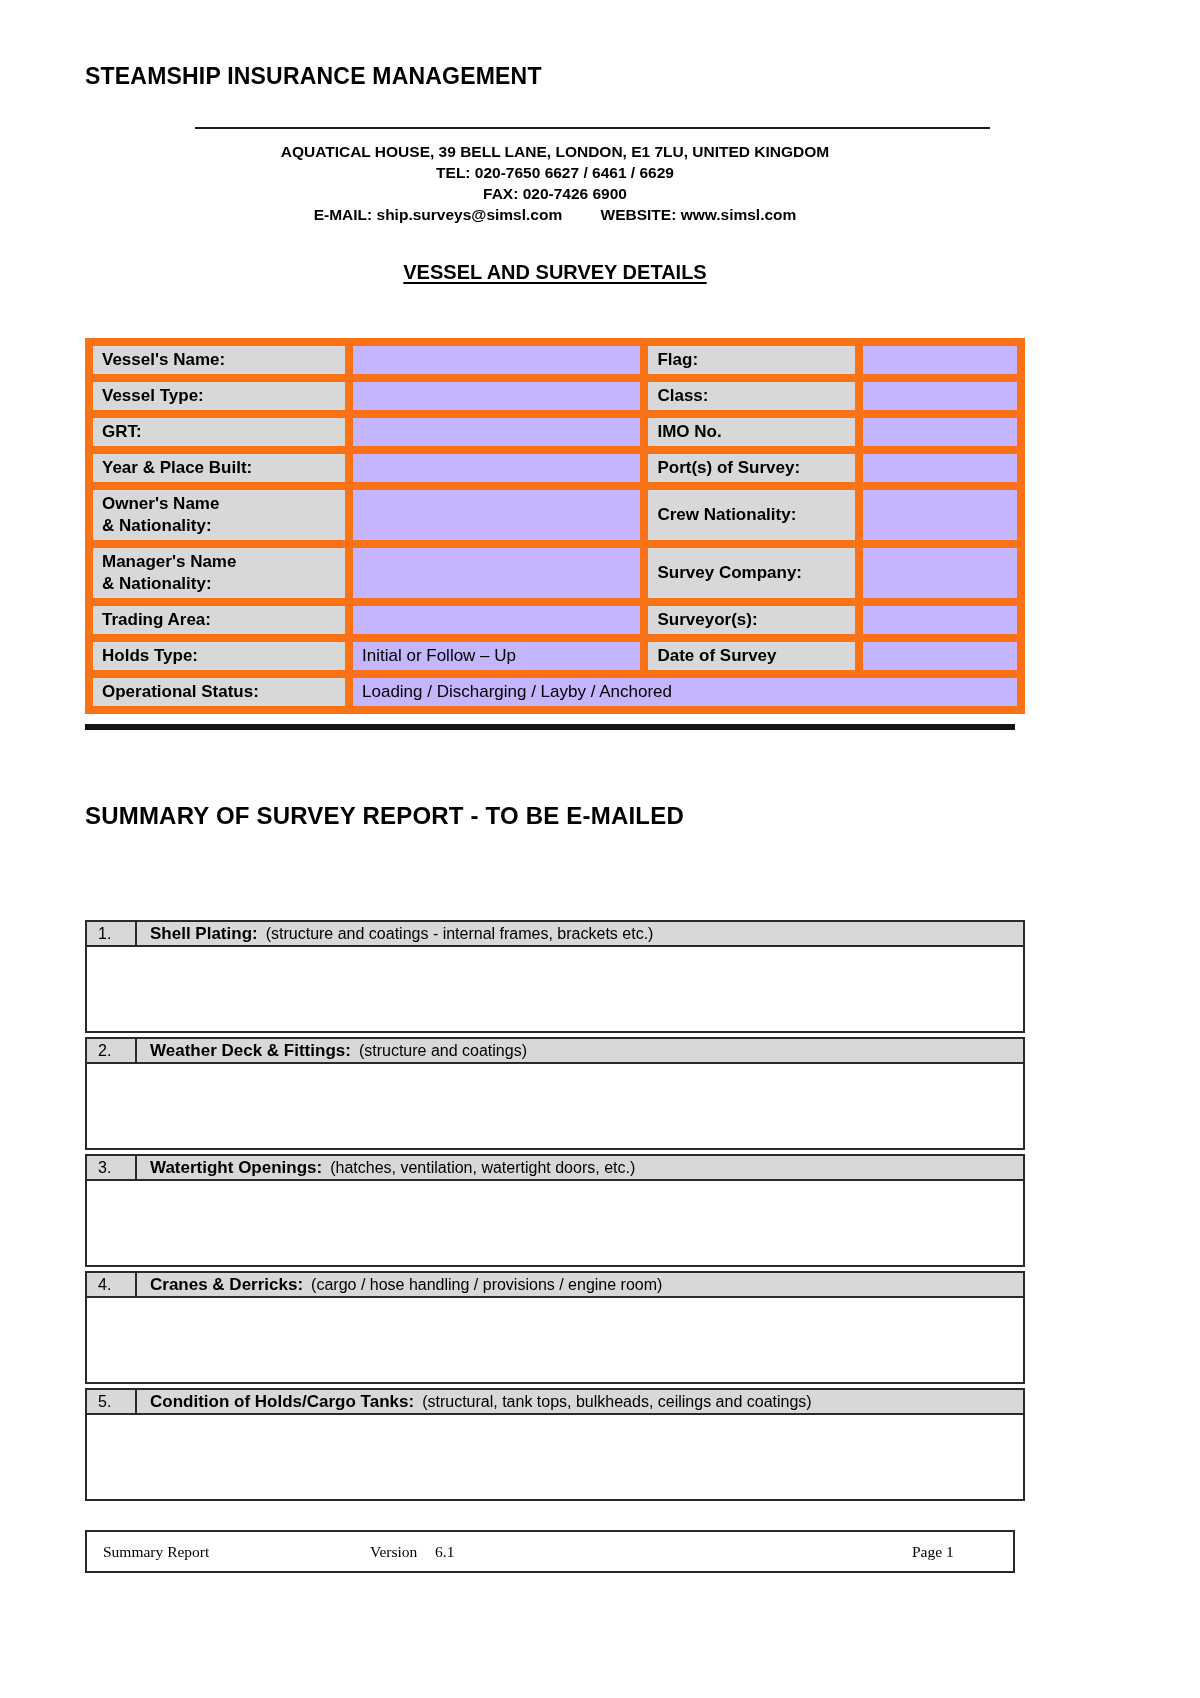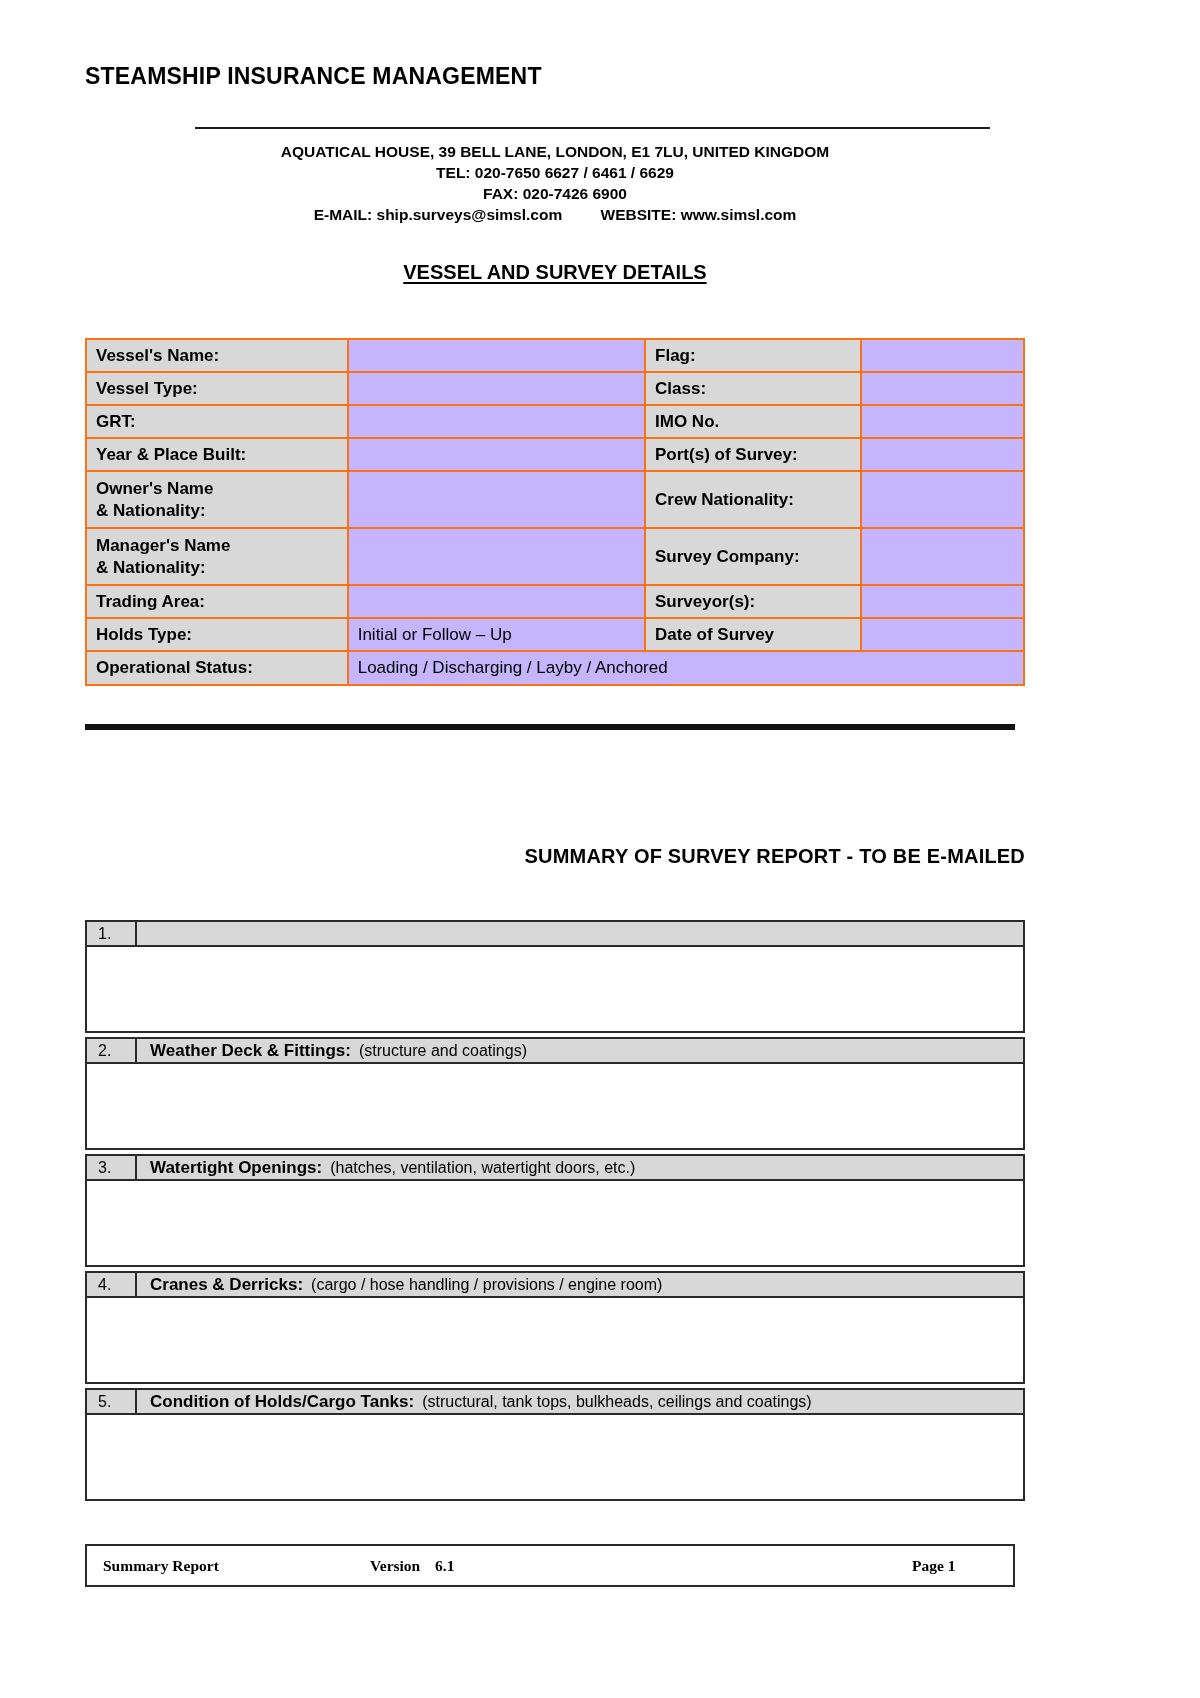--- a/index.html
+++ b/index.html
@@ -33,40 +33,40 @@
     text-align: center; font-weight: bold; font-size: 20px;
     text-decoration: underline; text-decoration-thickness: 2px; text-underline-offset: 3px;
   }
 
   
   .vtable {
     position: absolute; top: 338px; left: 85px; width: 940px;
     border-collapse: collapse; table-layout: fixed;
   }
   .vtable td {
-    border: 2px solid #f97316;
+    border: 8px solid #f97316;
     font-size: 17px;
     padding: 3px 9px;
     vertical-align: middle;
   }
   .vtable .lbl { background: #d8d8d8; font-weight: bold; white-space: pre-line; line-height: 22px; }
   .vtable .val { background: #c4b5fd; }
   .r33 { height: 33px; }
   .r57 { height: 57px; }
   .r34 { height: 34px; }
 
   .thick-rule {
     position: absolute; top: 724px; left: 85px; width: 930px; height: 6px;
     background: #131313;
   }
 
   
   .summary-title {
-    position: absolute; top: 845px; left: 85px; width: 940px;
-    text-align: right; font-weight: bold; font-size: 20px; letter-spacing: 0.2px;
+    position: absolute; top: 802px; left: 85px; width: 940px;
+    text-align: left; font-weight: bold; font-size: 24px; letter-spacing: 0.2px;
   }
   .sections {
     position: absolute; top: 920px; left: 85px; width: 940px;
   }
   .section { border: 2px solid #2a2a2a; margin-bottom: 4px; background: #fff; }
   .section-header {
     display: flex; align-items: stretch;
     background: #d8d8d8; border-bottom: 2px solid #2a2a2a; height: 25px;
   }
   .section-num {
@@ -76,21 +76,21 @@
   }
   .section-titlewrap { display: flex; align-items: center; padding-left: 13px; }
   .section-title { font-weight: bold; font-size: 17px; }
   .section-sub { font-size: 16px; margin-left: 8px; }
   .section-body { height: 84px; background: #ffffff; }
 
   
   .footer {
     position: absolute; top: 1530px; left: 85px; width: 930px; height: 43px;
     border: 2px solid #2a2a2a;
-    font-family: "Liberation Serif", serif; font-weight: bold; font-size: 15.5px; margin-top: 14px;
+    font-family: "Liberation Serif", serif; font-weight: normal; font-size: 15.5px;
   }
   .footer span { position: absolute; top: 0; line-height: 39px; }
   .footer .f-left { left: 16px; }
   .footer .f-version-label { left: 283px; }
   .footer .f-version-value { left: 348px; }
   .footer .f-page { left: 825px; }
 </style>
 </head>
 <body>
 
@@ -182,20 +182,24 @@
 
   <div class="thick-rule"></div>
 
   <div class="summary-title">SUMMARY OF SURVEY REPORT - TO BE E-MAILED</div>
 
   <div class="sections">
 
     <div class="section">
       <div class="section-header">
         <div class="section-num">1.</div>
+        <div class="section-titlewrap">
+          <span class="section-title">Shell Plating:</span>
+          <span class="section-sub">(structure and coatings - internal frames, brackets etc.)</span>
+        </div>
       </div>
       <div class="section-body"></div>
     </div>
 
     <div class="section">
       <div class="section-header">
         <div class="section-num">2.</div>
         <div class="section-titlewrap">
           <span class="section-title">Weather Deck &amp; Fittings:</span>
           <span class="section-sub">(structure and coatings)</span>

